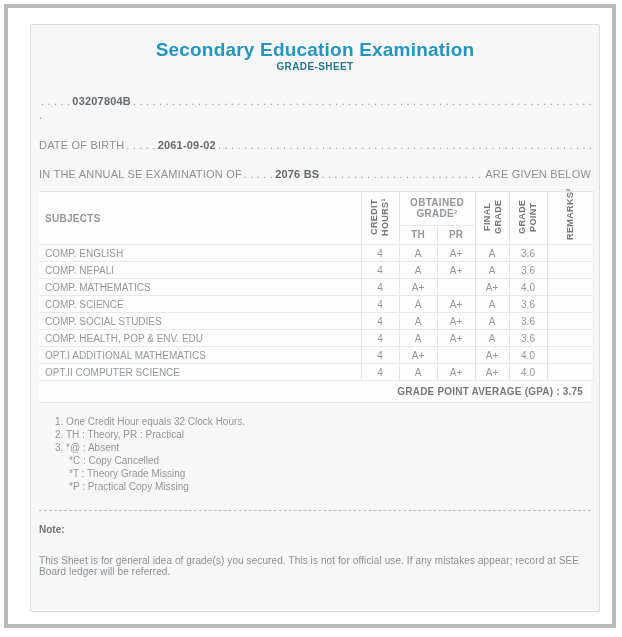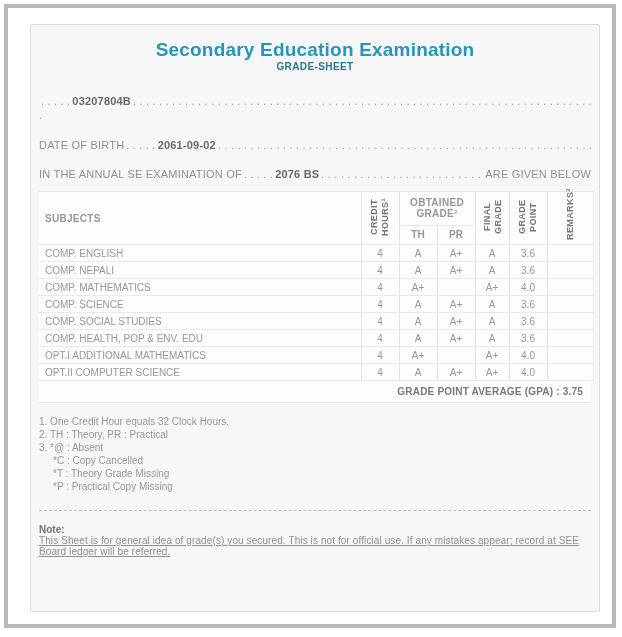--- a/index.html
+++ b/index.html
@@ -76,28 +76,28 @@
     text-align:center;font-weight:bold;color:#757779;font-size:10px;height:18px;
   }
   td.subj{color:#8b9094;height:17px;}
   td.num{text-align:center;color:#9aa0a3;}
   .sumline{
     background:#fdfdfd;border-bottom:1px solid #e9e9e9;
     text-align:right;font-size:10px;font-weight:bold;color:#76797c;
     padding:5px 8px 5px 0;letter-spacing:0.2px;
   }
   .footnotes{margin-top:12px;font-size:10px;color:#93979a;line-height:13px;}
-  .footnotes .fn{white-space:pre;}
+  .footnotes .fn{white-space:pre;margin-left:16px;}
   .footnotes .fn.indent{padding-left:14px;}
   .dashed-divider{
     margin-top:17px;border-top:1px dashed #bdbdbd;height:0;
   }
   .note-block{margin-top:13px;font-size:10px;}
   .note-title{font-weight:bold;color:#6f7376;}
-  .note-text{margin-top:0;color:#8b9094;letter-spacing:0.1px;text-decoration:underline;}
+  .note-text{margin-top:20px;color:#8b9094;letter-spacing:0.1px;}
 </style>
 </head>
 <body>
 
 <div class="frame">
   <div class="card">
 
     <div class="title">Secondary Education Examination</div>
     <div class="subtitle">GRADE-SHEET</div>
 

